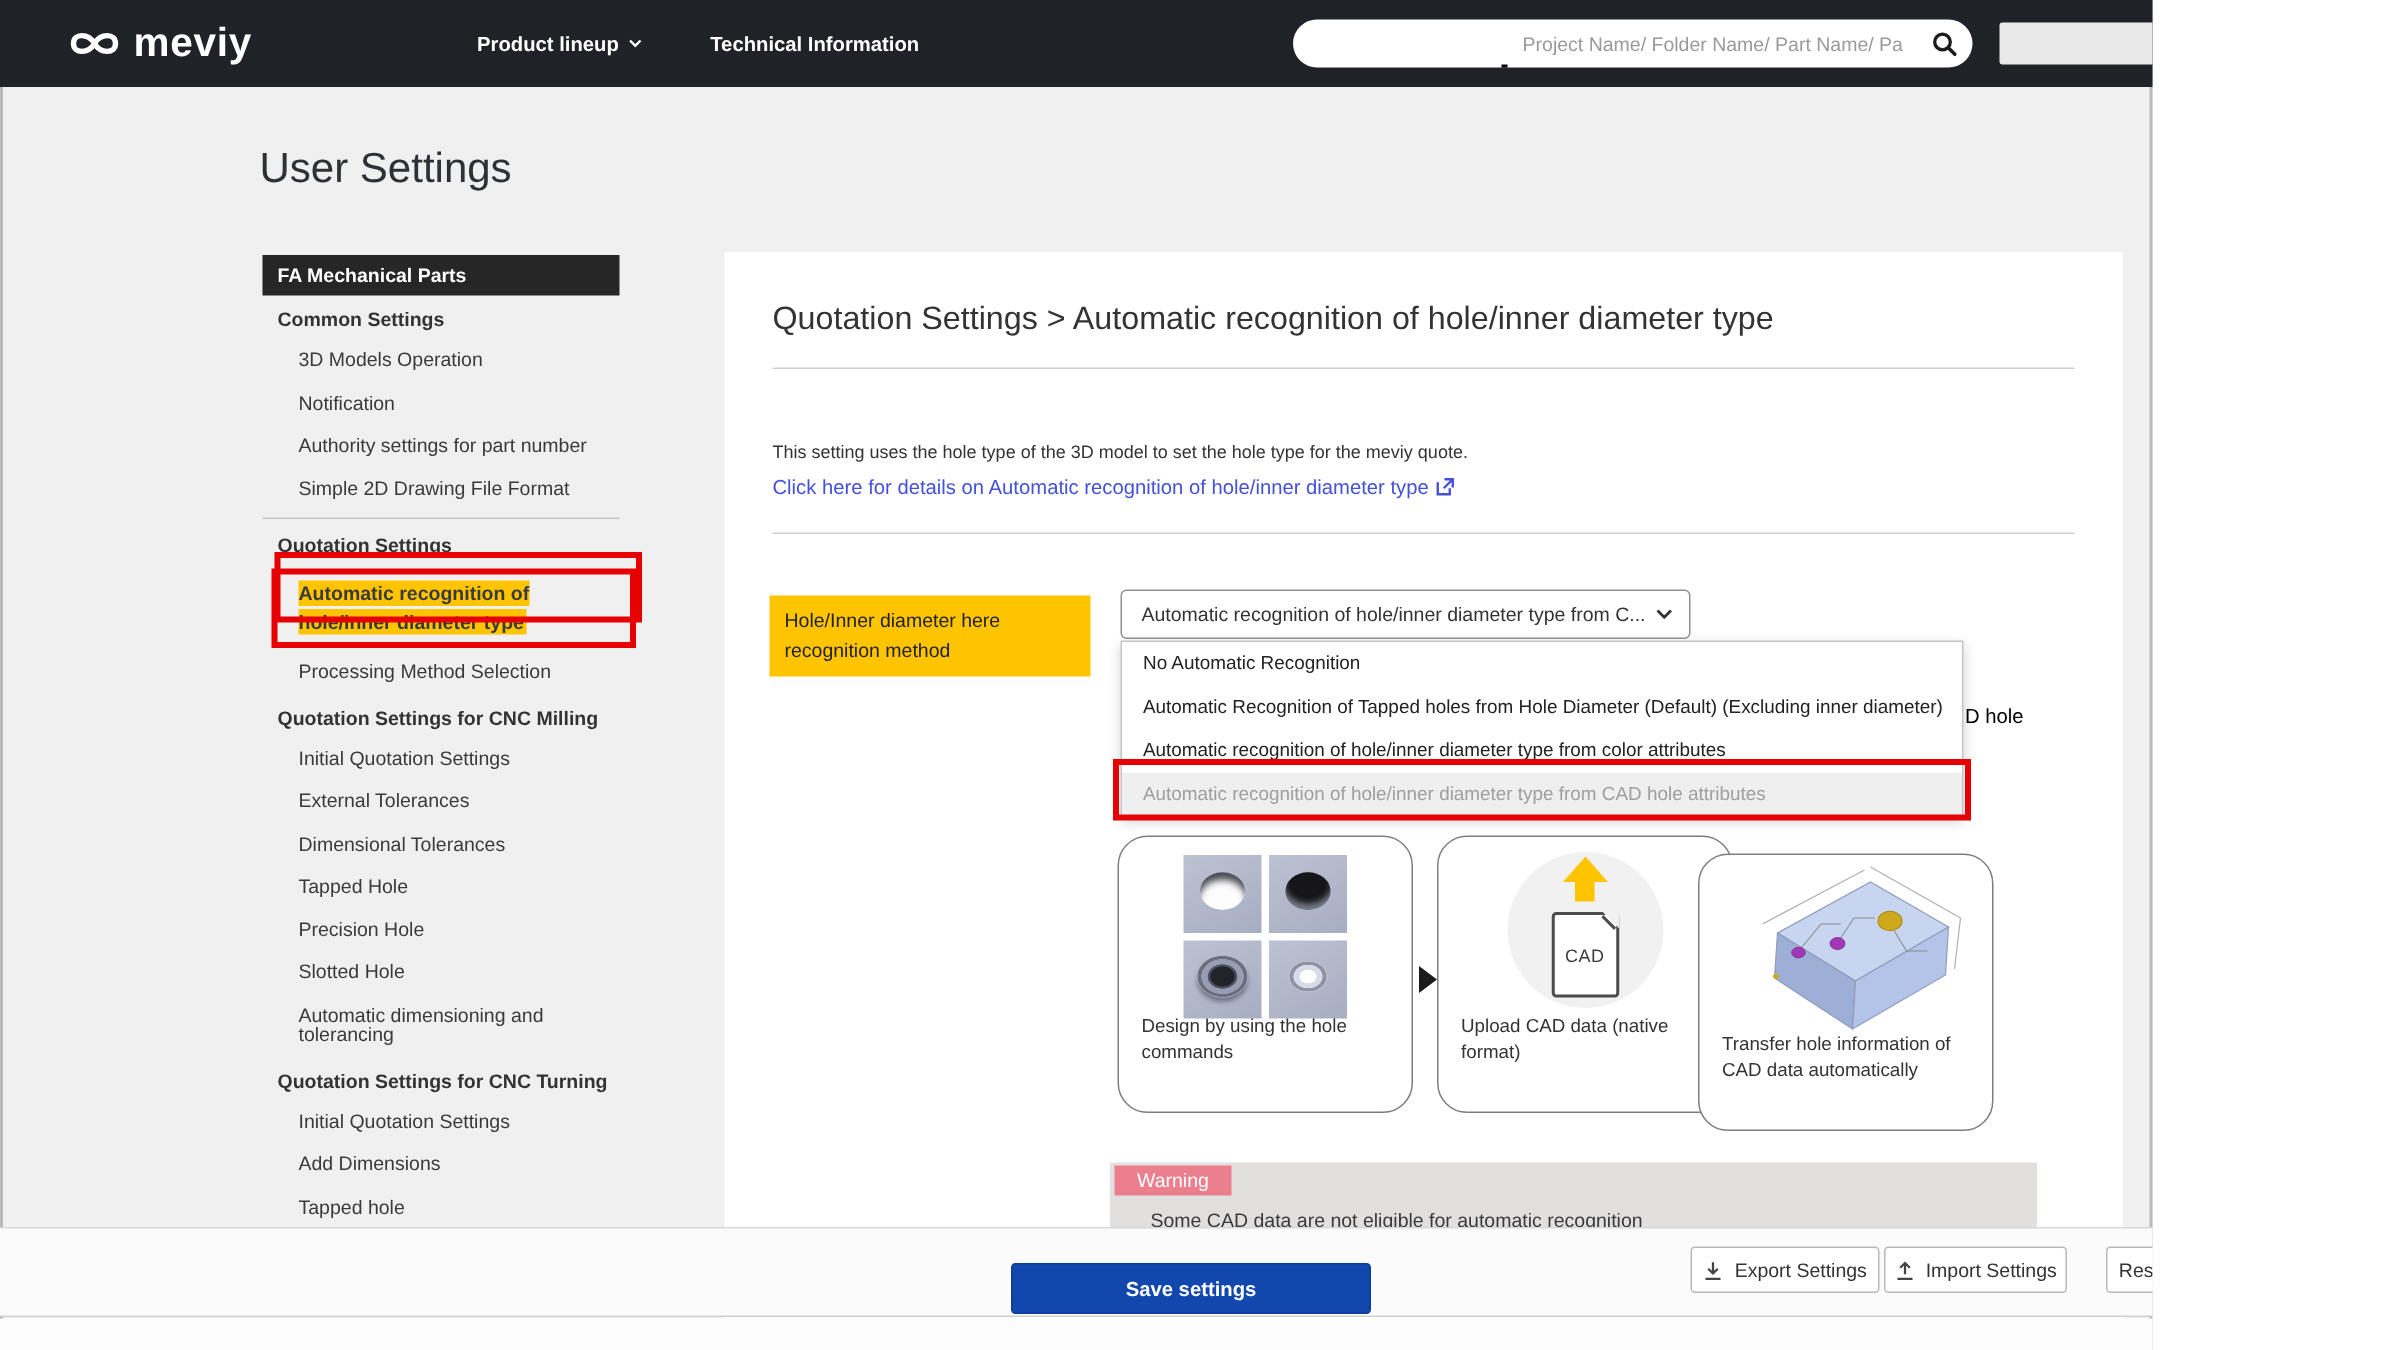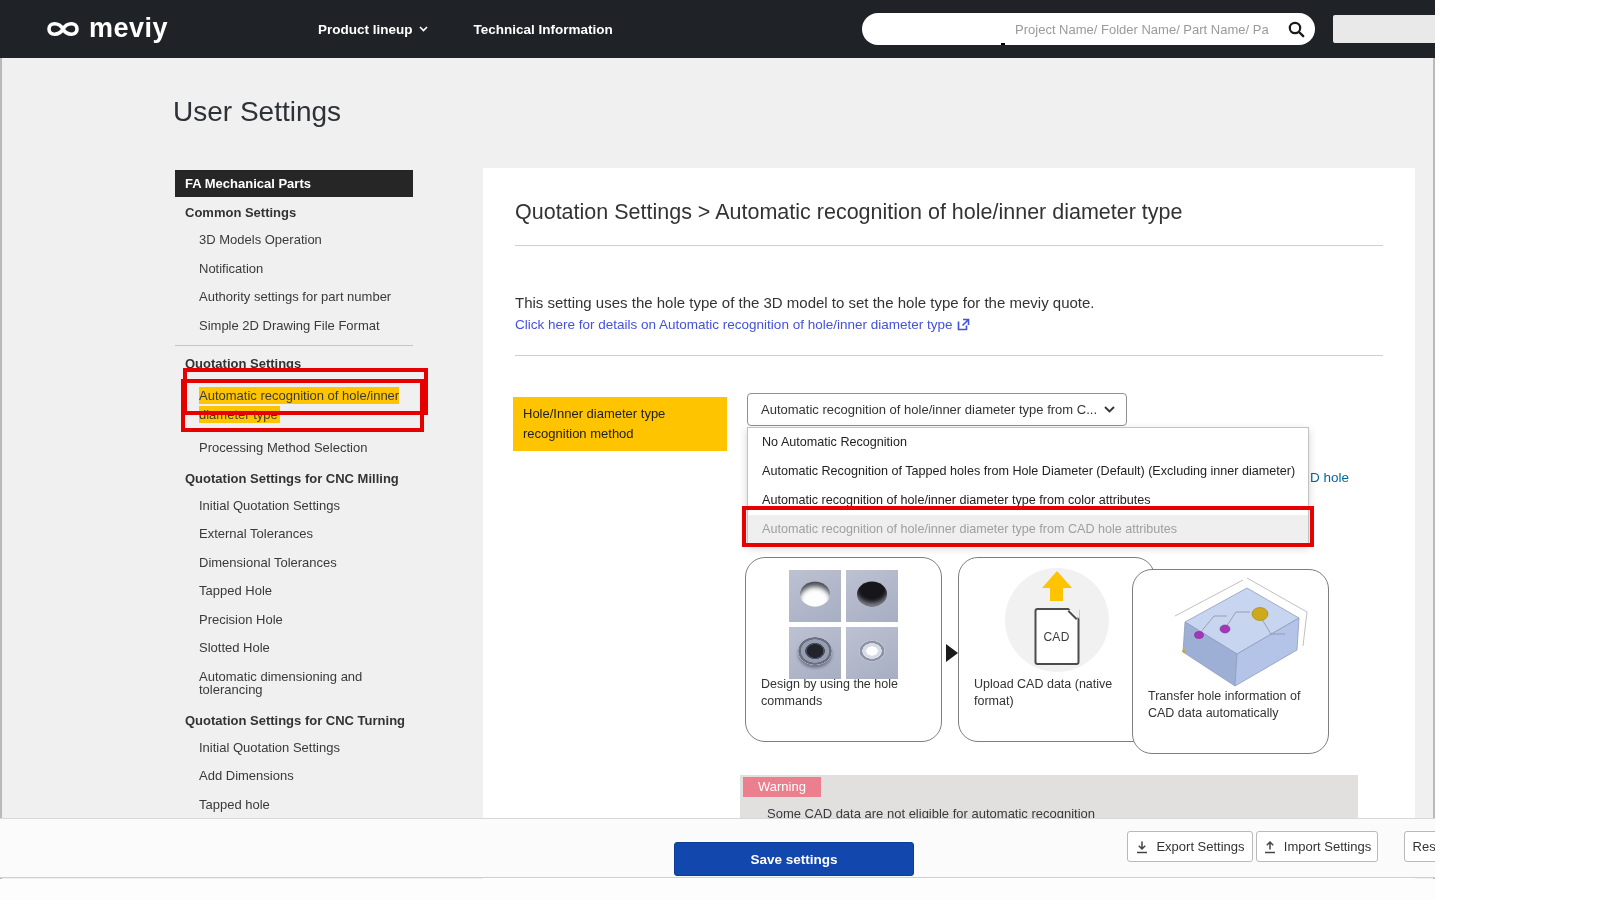--- a/index.html
+++ b/index.html
@@ -28,47 +28,47 @@
   
   .page-title { position:absolute; left:173px; top:96px; font-size:28px; color:#2e3136; }
 
   
   .sidebar { position:absolute; left:175px; top:170px; width:238px; font-size:13px; color:#3a3a3a; z-index:3; }
   .side-hdr { background:#262626; color:#fff; font-weight:bold; height:27px; line-height:27px; padding-left:10px; cursor:default; }
   .side-sec { font-weight:bold; color:#333; padding:9px 8px 6px 10px; line-height:14px; }
   .side-item { padding:7px 6px 8px 24px; line-height:13.5px; cursor:pointer; }
   .side-divider { border-top:1px solid #c6c6c6; margin:5px 0 2px 0; }
   .side-active-wrap { width:243px; margin:2px 0 2px 6px; border:4px solid #e60000; padding:3px 6px 4px 14px; }
-  .side-active-wrap .hl { background:#ffc400; display:inline; line-height:19px; padding:1px 2px 1px 0; cursor:pointer; }
+  .side-active-wrap .hl { background:#ffc400; display:inline; line-height:19px; padding:1px 2px 1px 0; cursor:pointer;font-weight:bold; }
   .side-item-cut { padding:7px 6px 0 24px; }
 
   
   .panel { position:absolute; left:483px; top:168px; width:932px; height:716px; background:#fff; z-index:2; }
   .content-heading { position:absolute; left:32px; top:32px; font-size:21.5px; color:#333; font-weight:400; }
   .hr { position:absolute; left:32px; width:868px; border-top:1px solid #cfcfcf; }
   .hr1 { top:77px; } .hr2 { top:187px; }
-  .desc { position:absolute; left:32px; top:126px; font-size:15px; color:#333; }
+  .desc { position:absolute; left:32px; top:126px; font-size:12px; color:#333; }
   .details-link { position:absolute; left:32px; top:149px; font-size:13.5px; color:#4352d9; display:flex; align-items:center; gap:5px; cursor:pointer; }
 
   .field-label { position:absolute; left:30px; top:229px; width:214px; background:#ffc400; color:#222;
                  font-size:13px; line-height:20px; padding:7px 8px 7px 10px; }
   .select-box { position:absolute; left:264px; top:225px; width:380px; height:33px; background:#fff; border:1px solid #8f8f8f;
                 border-radius:4px; display:flex; align-items:center; justify-content:space-between; padding:0 11px 0 13px;
                 font-size:13px; color:#333; cursor:pointer; }
   .select-box .val { white-space:nowrap; overflow:hidden; }
 
   .dropdown { position:absolute; left:264px; top:259px; width:562px; background:#fff; border:1px solid #c2c2c2;
               box-shadow:0 3px 8px rgba(0,0,0,.18); z-index:6; }
   .dd-opt { height:29px; line-height:29px; padding:0 6px 0 14px; font-size:12.6px; color:#222; white-space:nowrap; overflow:hidden; cursor:pointer; }
   .dd-opt.disabled { background:#efefef; color:#9f9f9f; }
 
   .red-outline { position:absolute; border:4px solid #e60000; z-index:8; pointer-events:none; }
   .red-dd { left:259px; top:338px; width:572px; height:41px; }
   .red-side { left:183px; top:368px; width:245px; height:47px; z-index:9; }
-  .obscured-frag { position:absolute; left:827px; top:302px; font-size:13.5px; color:#0369a1; }
+  .obscured-frag { position:absolute; left:827px; top:302px; font-size:13.5px; color:#000000; }
 
   
   .card { position:absolute; top:389px; width:197px; height:185px; background:#fff; border:1px solid #7e7e7e; border-radius:20px; }
   .card1 { left:262px; } .card2 { left:475px; } .card3 { left:649px;margin-top:12px; }
   .card-label { position:absolute; left:15px; right:8px; top:118px; font-size:12.5px; line-height:17px; color:#333; }
   .flow-arrow { position:absolute; top:476px; width:0; height:0; border-left:12px solid #1b1b1b;
                 border-top:9px solid transparent; border-bottom:9px solid transparent; }
   .fa1 { left:463px; } .fa2 { left:676px; }
 
   .holes-grid { position:absolute; left:43px; top:12px; display:grid; grid-template-columns:52px 52px; grid-template-rows:52px 52px; gap:5px; }
@@ -220,21 +220,21 @@
       <span>Click here for details on Automatic recognition of hole/inner diameter type</span>
       <span>
         <svg width="13" height="13" viewBox="0 0 13 13" fill="none">
           <path d="M1.5 3.5 V11.5 H9.5 V7.5" stroke="#4352d9" stroke-width="1.6"></path>
           <path d="M6 1.5 H11.5 V7 M11.5 1.5 L5.5 7.5" stroke="#4352d9" stroke-width="1.6"></path>
         </svg>
       </span>
     </div>
     <div class="hr hr2"></div>
 
-    <div class="field-label">Hole/Inner diameter type recognition method</div>
+    <div class="field-label">Hole/Inner diameter here recognition method</div>
 
     <div class="select-box">
       <span class="val">Automatic recognition of hole/inner diameter type from C...</span>
       <span>
         <svg width="11" height="7" viewBox="0 0 11 7">
             <path d="M1 1 L5.5 5.5 L10 1" stroke="#333" stroke-width="1.8" fill="none"></path>
           </svg>
       </span>
     </div>
 

